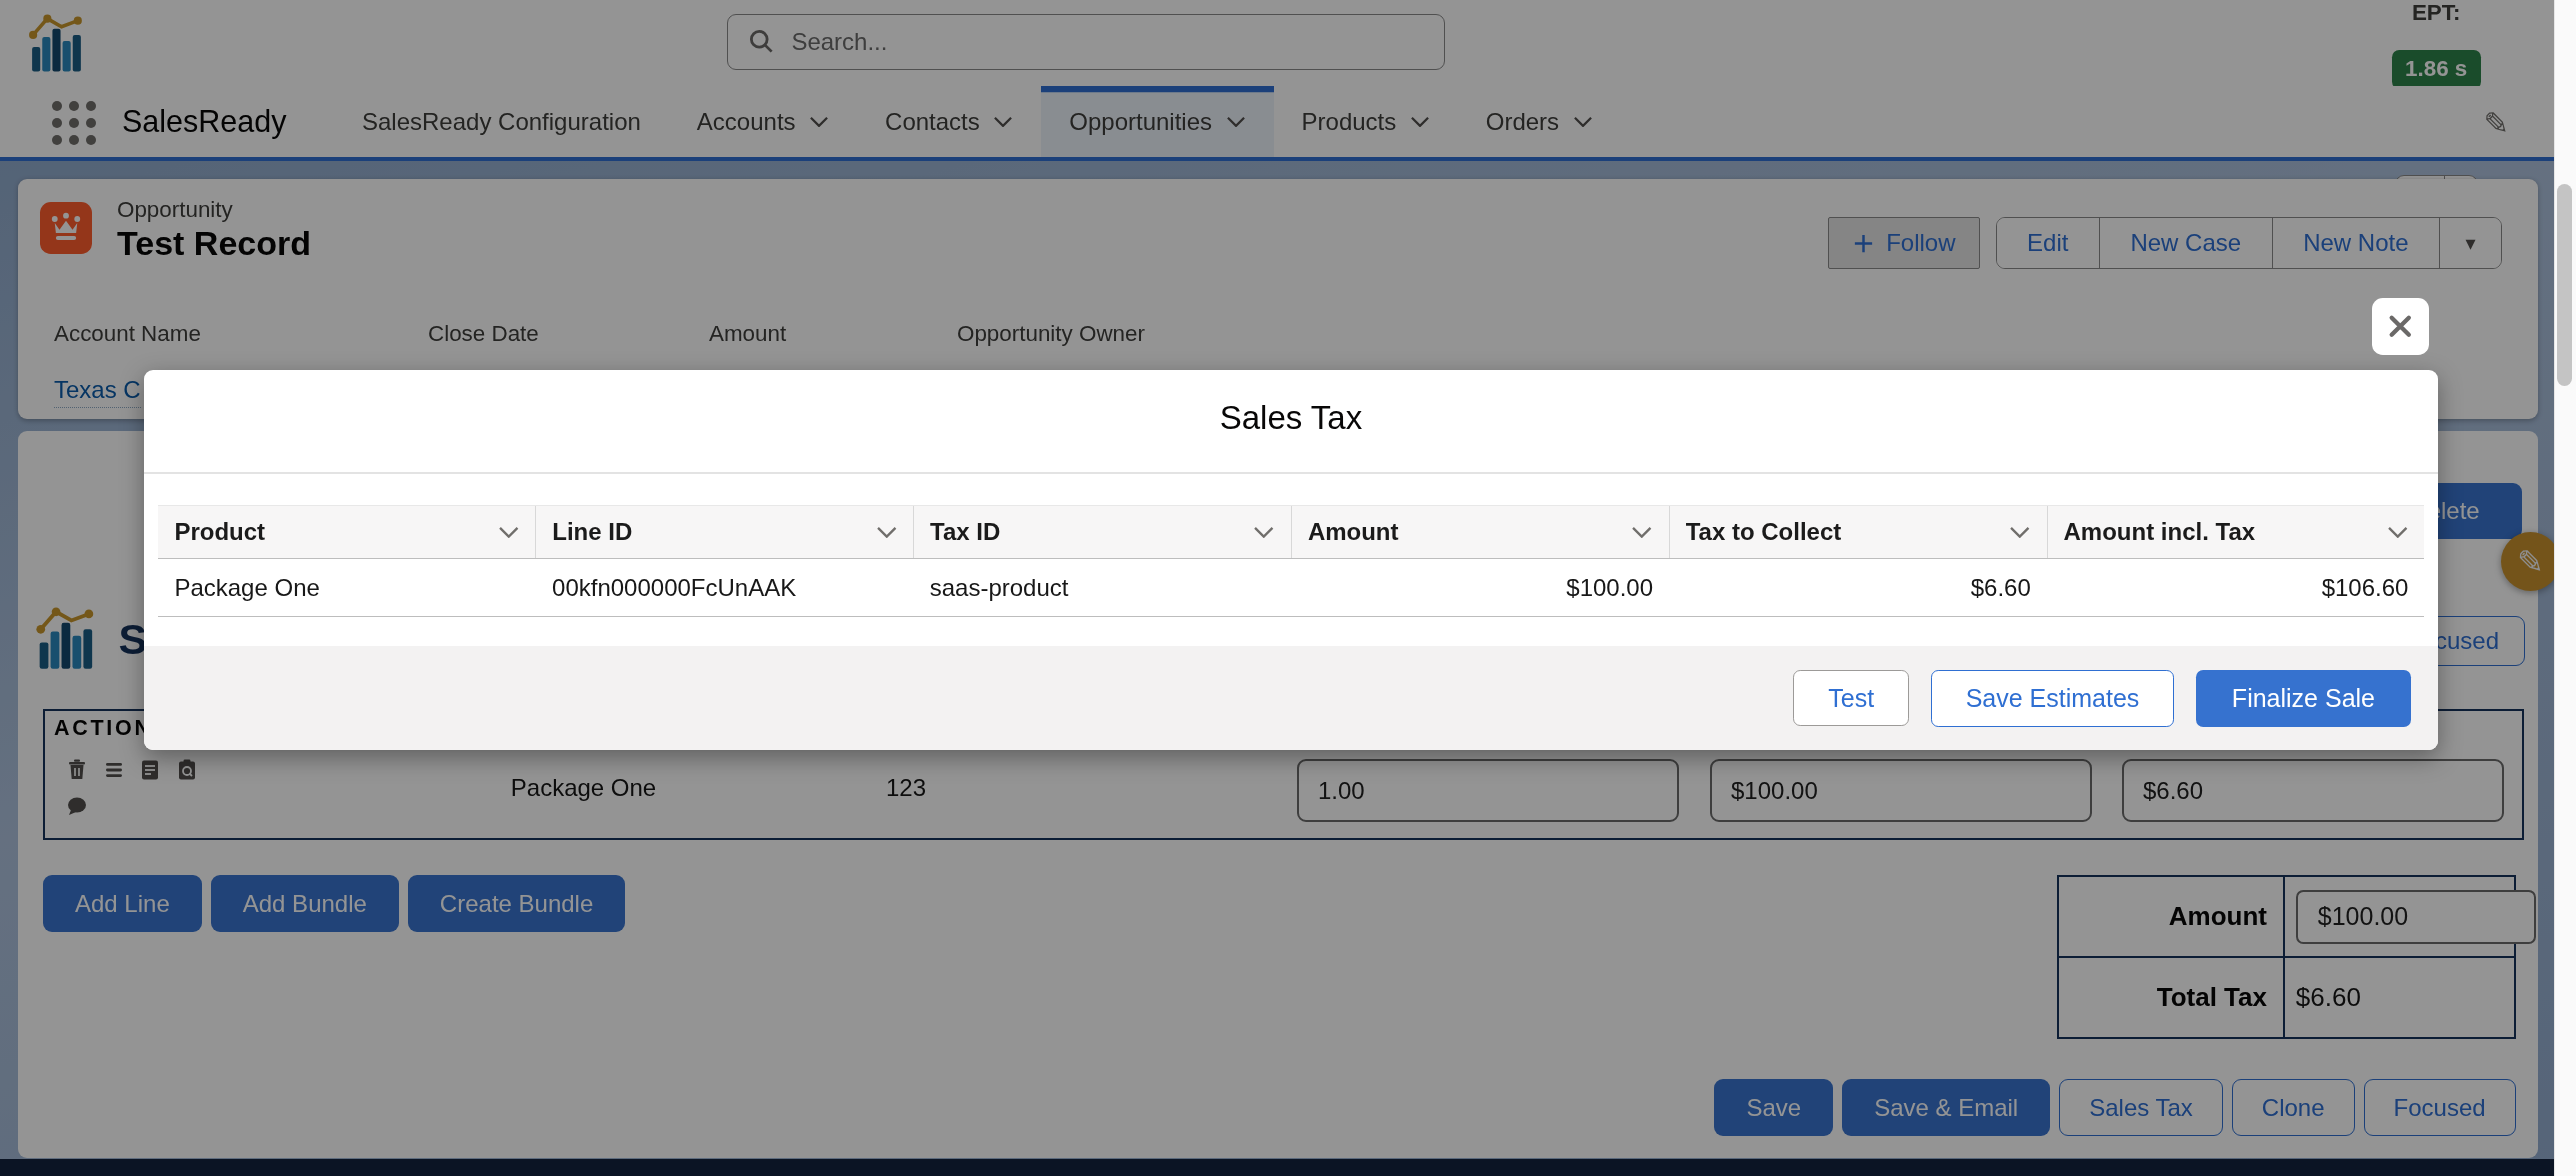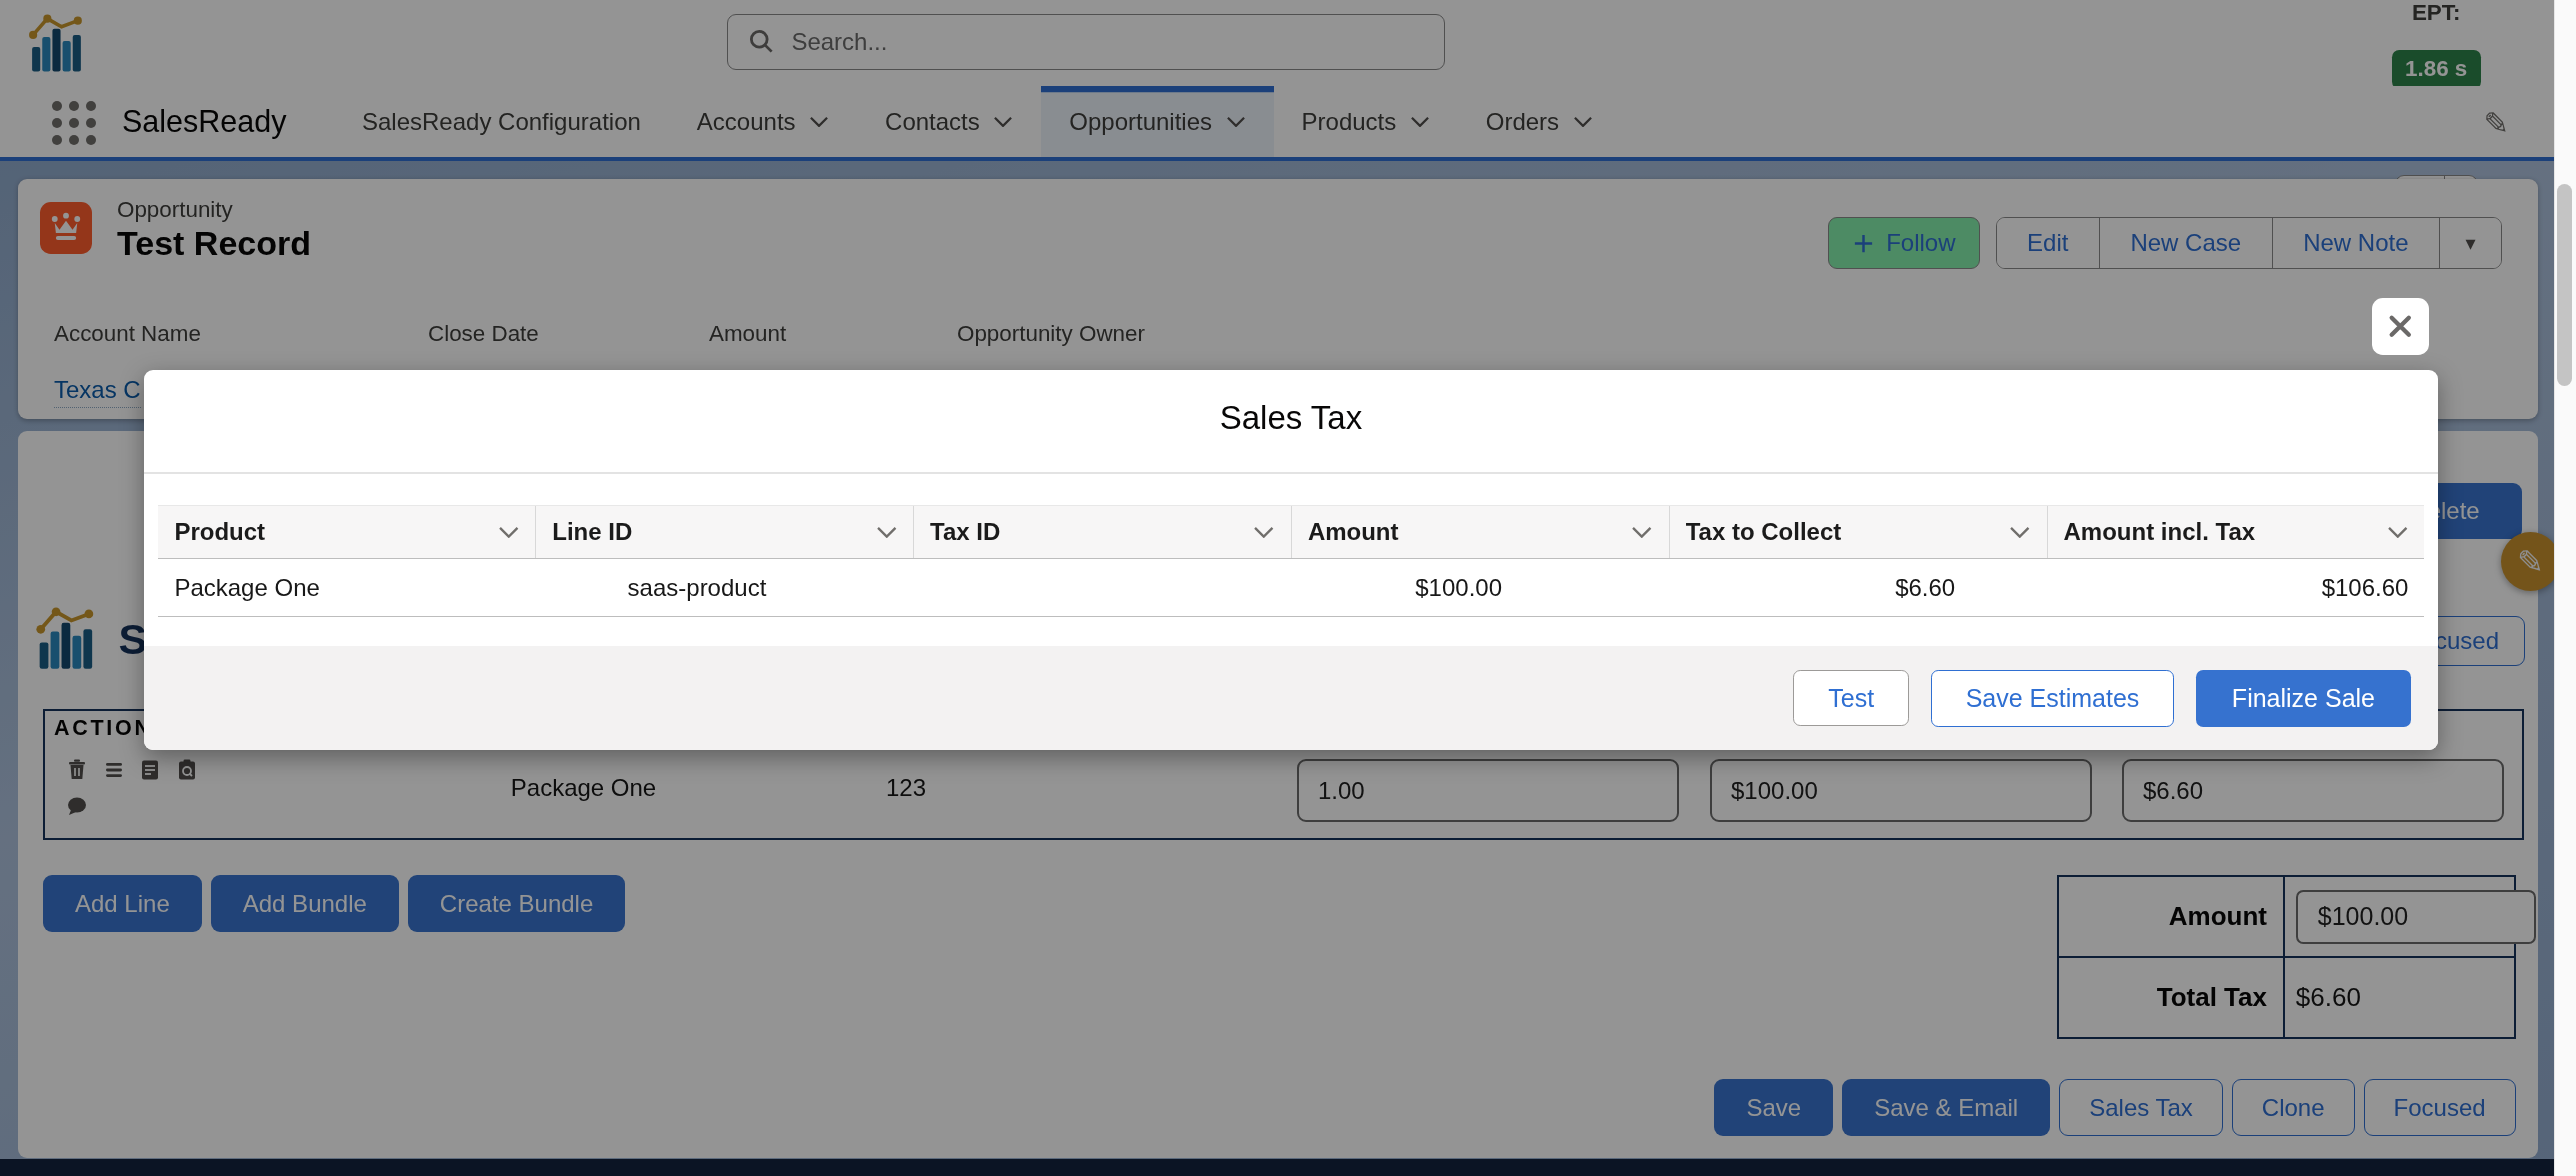--- a/index.html
+++ b/index.html
@@ -40,22 +40,22 @@
   .chev{flex:none;}
 
   
   .record-card{position:absolute;left:18px;top:179px;width:2520px;height:240px;background:#fff;
     border-radius:9px;box-shadow:0 1.8px 5.4px rgba(0,0,0,.25);}
   .opp-icon{position:absolute;left:21.5px;top:23px;width:52px;height:52px;border-radius:10.8px;
     background:#ff5d2d;display:flex;align-items:center;justify-content:center;}
   .record-entity{position:absolute;left:99px;top:18px;font-size:22.4px;color:#3e3e3c;}
   .record-title{position:absolute;left:99px;top:45px;font-size:34px;font-weight:bold;color:#080707;}
   .record-actions{position:absolute;right:36px;top:38px;display:flex;gap:16px;height:52px;}
-  .btn-follow{border:1.8px solid #8a8a8a;border-radius:9px;color:#2f6fd2;font-size:24px;display:flex;
-    align-items:center;gap:10.8px;padding:0 23px;background:#86efac;}
+  .btn-follow{border:1.8px solid #8a8a8a;border-radius:2px;color:#2f6fd2;font-size:24px;display:flex;
+    align-items:center;gap:10.8px;padding:0 23px;background:#e5e5e5;}
   .btn-group{display:flex;border:1.8px solid #8a8a8a;border-radius:9px;overflow:hidden;background:#fff;}
   .btn-group .seg{padding:0 30.5px;display:flex;align-items:center;color:#2f6fd2;font-size:24px;
     border-right:1.8px solid #8a8a8a;background:#fff;border-top:none;border-bottom:none;border-left:none;}
   .btn-group .seg:last-child{border-right:none;}
   .seg.caret{width:23px;justify-content:center;color:#514f4d;font-size:20px;}
   .field{position:absolute;top:142px;}
   .field-label{font-size:22.4px;color:#3e3e3c;margin-bottom:29px;}
   .field-value{font-size:24px;color:#080707;display:flex;align-items:center;gap:10.8px;}
   .link{color:#0b5cab;border-bottom:1.8px dotted #8ea9c4;padding-bottom:2.7px;}
   .owner-avatar{width:34px;height:34px;border-radius:7.2px;background:#7aa7e0;display:inline-block;}
@@ -425,20 +425,21 @@
           </div>
         <div class="mth">
             <span>Amount incl. Tax</span>
             <svg width="21.5" height="12.6" viewBox="0 0 22 13">
               <path d="M2 2 L11 11 L20 2" stroke="#706e6b" stroke-width="2.4" fill="none"></path>
             </svg>
           </div>
       </div>
       <div class="mtrow">
         <div class="mtd">Package One</div>
+        <div class="mtd">00kfn000000FcUnAAK</div>
         <div class="mtd">saas-product</div>
         <div class="mtd num">$100.00</div>
         <div class="mtd num">$6.60</div>
         <div class="mtd num">$106.60</div>
       </div>
     </div>
     <div class="modal-footer">
       <button class="btn-close">Test</button>
       <button class="btn-save-est">Save Estimates</button>
       <button class="btn-finalize">Finalize Sale</button>

